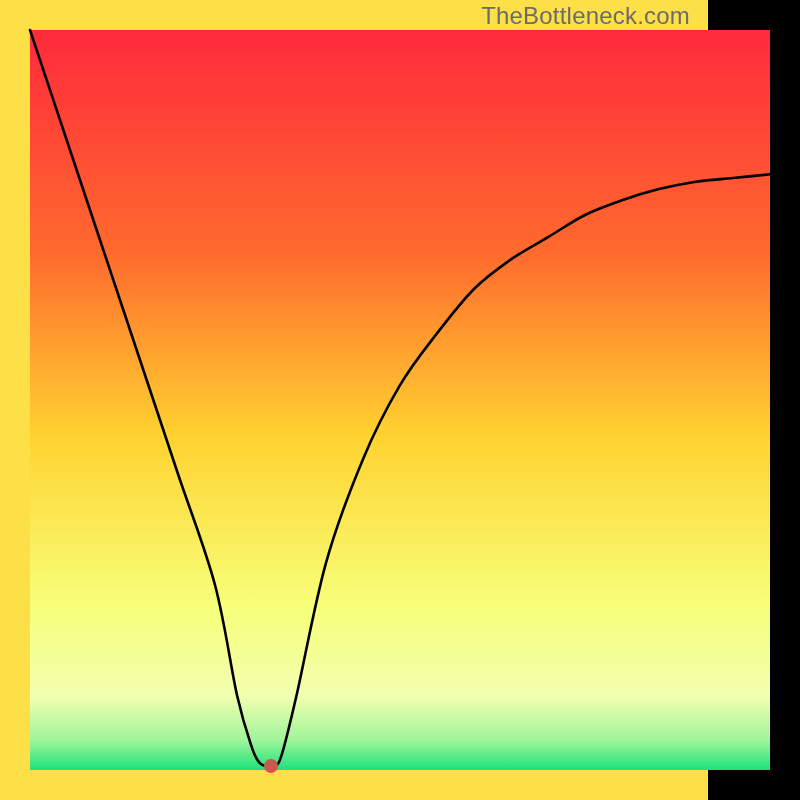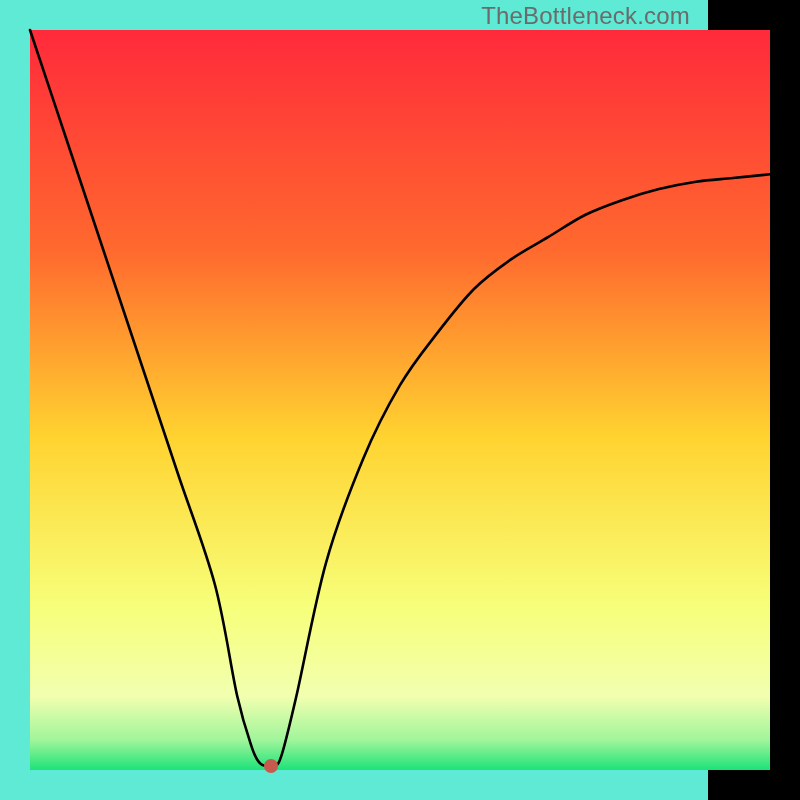--- a/index.html
+++ b/index.html
@@ -7,21 +7,21 @@
     padding: 0;
     width: 800px;
     height: 800px;
     overflow: hidden;
     background: #000;
     font-family: Arial, Helvetica, sans-serif;
   }
   .outer {
     width: 708px;
     height: 800px;
-    background: #5eead4;
+    background: #fde047;
     position: relative;
   }
   .watermark {
     position: absolute;
     top: 2px;
     right: 18px;
     font-size: 24px;
     font-weight: 500;
     color: #6b6b6b;
     letter-spacing: 0.2px;

